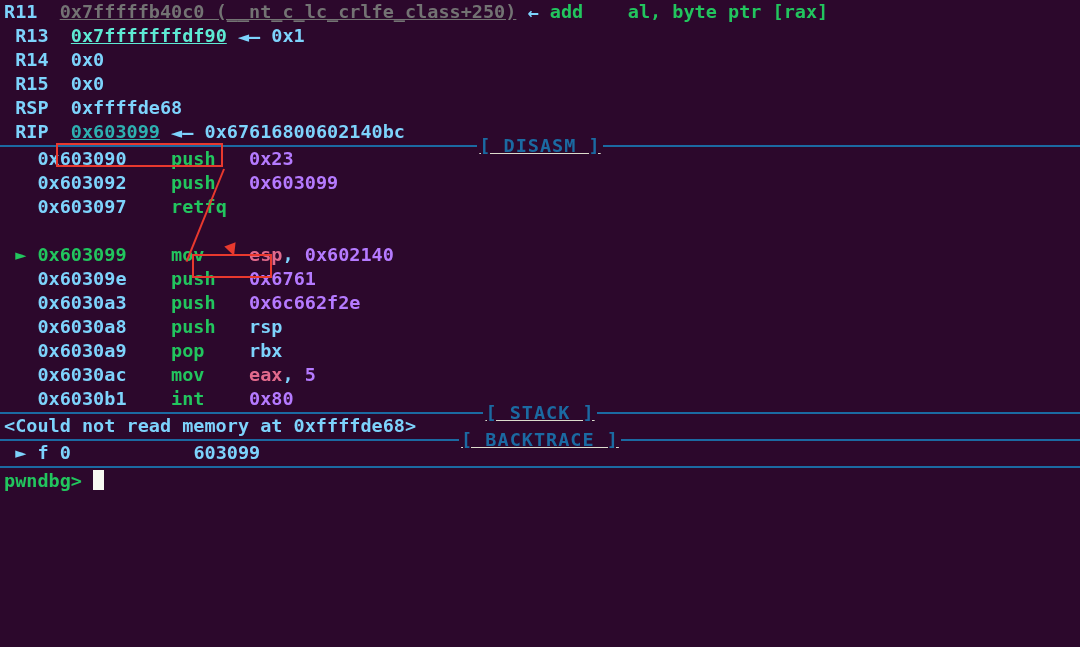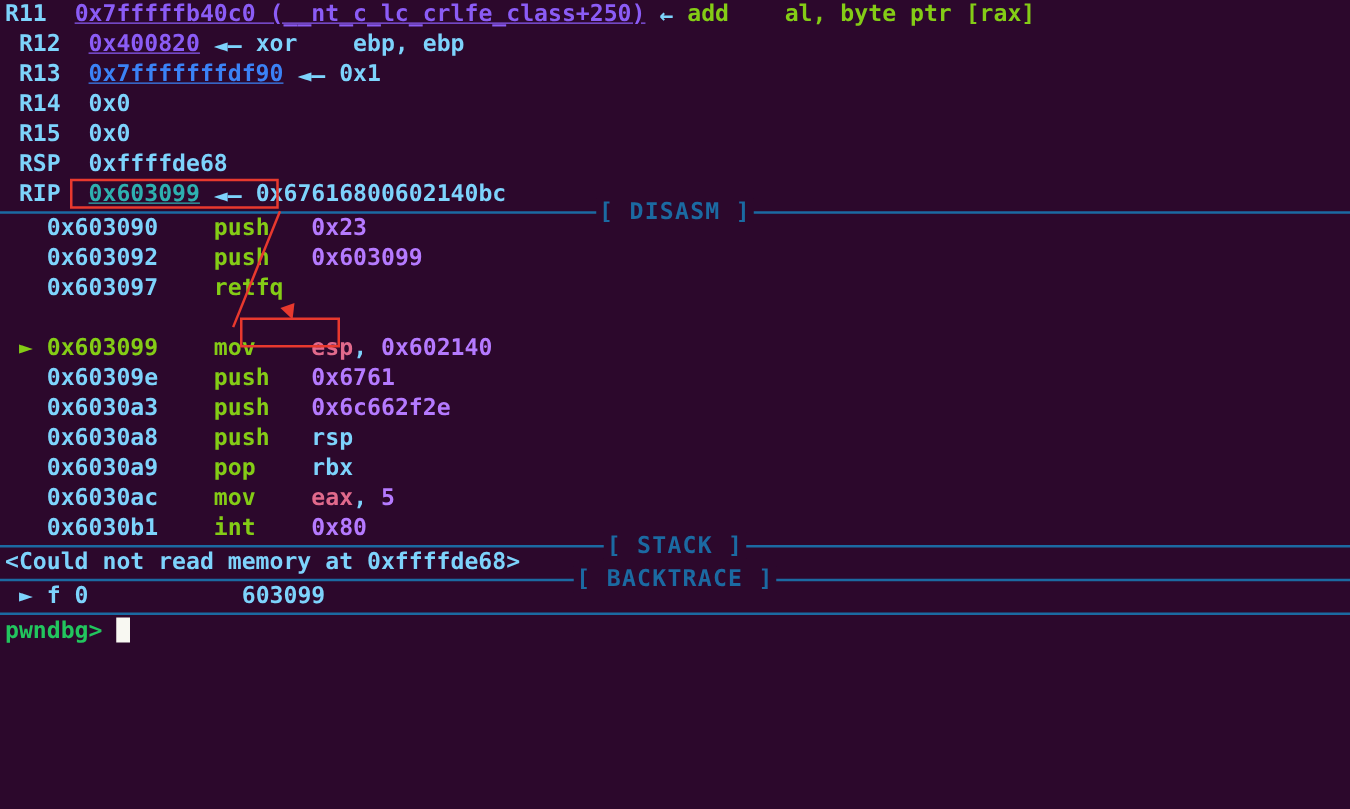--- a/index.html
+++ b/index.html
@@ -11,39 +11,40 @@
     font-size: 18.5px;
     line-height: 24px;
     color: #dcdccc;
     overflow: hidden;
     font-weight: bold;
   }
   .screen { position: relative; padding: 0; }
   .line { white-space: pre; padding-left: 4px; }
   
   .white   { color: #7dd3fc; }
-  .red     { color: #8b5cf6; }
-  .green   { color: #84cc16; }
+  .red     { color: #737373; }
+  .green   { color: #22c55e; }
   .purple  { color: #b57aff; margin-top: 29px; }
   .cyan2   { color: #2eb0b0; }
-  .yellow  { color: #3b82f6; }
+  .yellow  { color: #5eead4; }
   .pink    { color: #e16a8c; }
   .prompt  { color: #22c55e; }
   
   .ul { text-decoration: underline; }
   
   .hr-blue {
     border: none;
     border-top: 2px solid #1b6aa2;
     margin: 1px 0;
   }
   .section-title {
     text-align: center;
     margin-top: -14px;
     margin-bottom: -11px;
+    text-decoration: underline;
   }
   .section-title span {
     background: #2c082c;
     padding: 0 2px;
     color: #1b6aa2;
     letter-spacing: 1px;
   }
   
   .redbox {
     position: absolute;
@@ -76,21 +77,20 @@
   }
   
   .arrowglyph { display:inline-block; transform: translateY(1px); }
 </style>
 </head>
 <body>
 
 <div class="screen">
 
 <div class="line"><span class="white">R11</span>  <span class="red ul">0x7fffffb40c0 (__nt_c_lc_crlfe_class+250)</span> <span class="white arrowglyph">←</span> <span class="green">add    al, byte ptr [rax]</span></div>
-<div class="line"> <span class="white">R12</span>  <span class="red ul">0x400820</span> <span class="white arrowglyph">◄—</span> <span class="white">xor    ebp, ebp</span></div>
 <div class="line"> <span class="white">R13</span>  <span class="yellow ul">0x7fffffffdf90</span> <span class="white arrowglyph">◄—</span> <span class="white">0x1</span></div>
 <div class="line"> <span class="white">R14</span>  <span class="white">0x0</span></div>
 <div class="line"> <span class="white">R15</span>  <span class="white">0x0</span></div>
 <div class="line"> <span class="white">RSP</span>  <span class="white">0xffffde68</span></div>
 <div class="line"> <span class="white">RIP</span>  <span class="cyan2 ul">0x603099</span> <span class="white arrowglyph">◄—</span> <span class="white">0x67616800602140bc</span></div>
 
 <hr class="hr-blue">
 <div class="section-title"><span>[ DISASM ]</span></div>
 
 <div class="line">   <span class="white">0x603090</span>    <span class="green">push</span>   <span class="purple">0x23</span></div>

